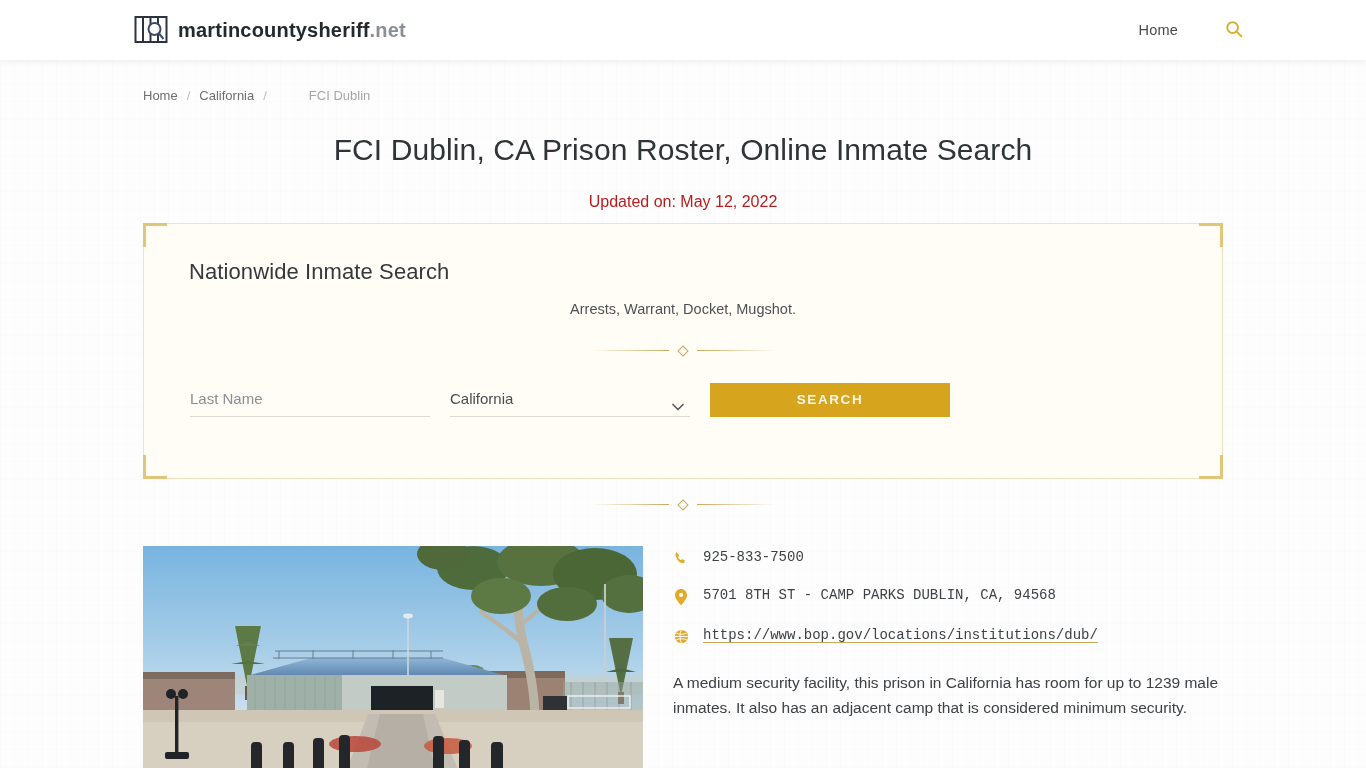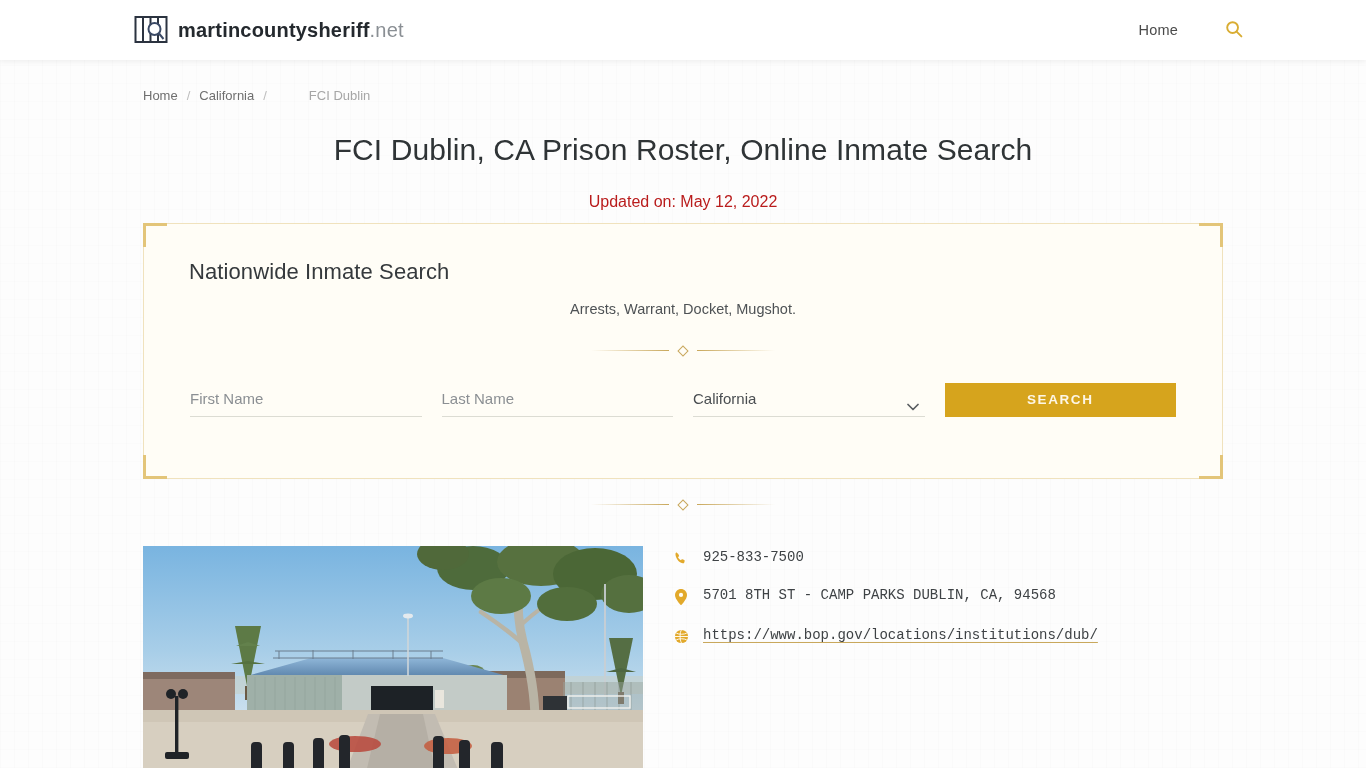--- a/index.html
+++ b/index.html
@@ -55,21 +55,21 @@
     display: block;
   }
 
   .brand-text {
     font-size: 20px;
     letter-spacing: 0.2px;
     line-height: 1;
     white-space: nowrap;
   }
   .brand-text .b-main { font-weight: bold; color: #24292e; }
-  .brand-text .b-tld  { font-weight: normal; color: #8a8f94; }
+  .brand-text .b-tld  { font-weight: bold; color: #8a8f94; }
 
   .header-spacer { flex: 1 1 auto; }
 
   .nav-links {
     display: flex;
     align-items: center;
     gap: 46px;
   }
 
   .nav-link {
@@ -394,23 +394,20 @@
       <h2 class="panel-title">Nationwide Inmate Search</h2>
       <p class="panel-sub">Arrests, Warrant, Docket, Mugshot.</p>
 
       <div class="divider">
         <span class="rule"></span>
         <span class="gem"></span>
         <span class="rule right"></span>
       </div>
 
       <form class="form-row">
-        <div class="field first">
-          <input type="text" placeholder="First Name" style="">
-        </div>
 
         <div class="field last">
           <input type="text" placeholder="Last Name" style="">
         </div>
 
         <div class="field state">
           <select>
             <option>California</option>
           </select>
           <span class="select-caret">
@@ -589,17 +586,18 @@
             <svg width="15" height="15" viewBox="0 0 16 16" xmlns="http://www.w3.org/2000/svg">
               <circle cx="8" cy="8" r="7" fill="#e2a92b"></circle>
               <path d="M8 1c-2 2.2-2 10.8 0 14M1 8h14M2.4 4.4c3 1.6 8.2 1.6 11.2 0M2.4 11.6c3-1.6 8.2-1.6 11.2 0" fill="none" stroke="#fffdf6" stroke-width="1"></path>
             </svg>
           </span>
           <span class="info-text">
             <a href="#">https://www.bop.gov/locations/institutions/dub/</a>
           </span>
         </div>
 
+        <p class="facility-desc">A medium security facility, this prison in California has room for up to 1239 male inmates. It also has an adjacent camp that is considered minimum security.</p>
       </div>
     </section>
 
   </div>
 </div>
 
 </body></html>

